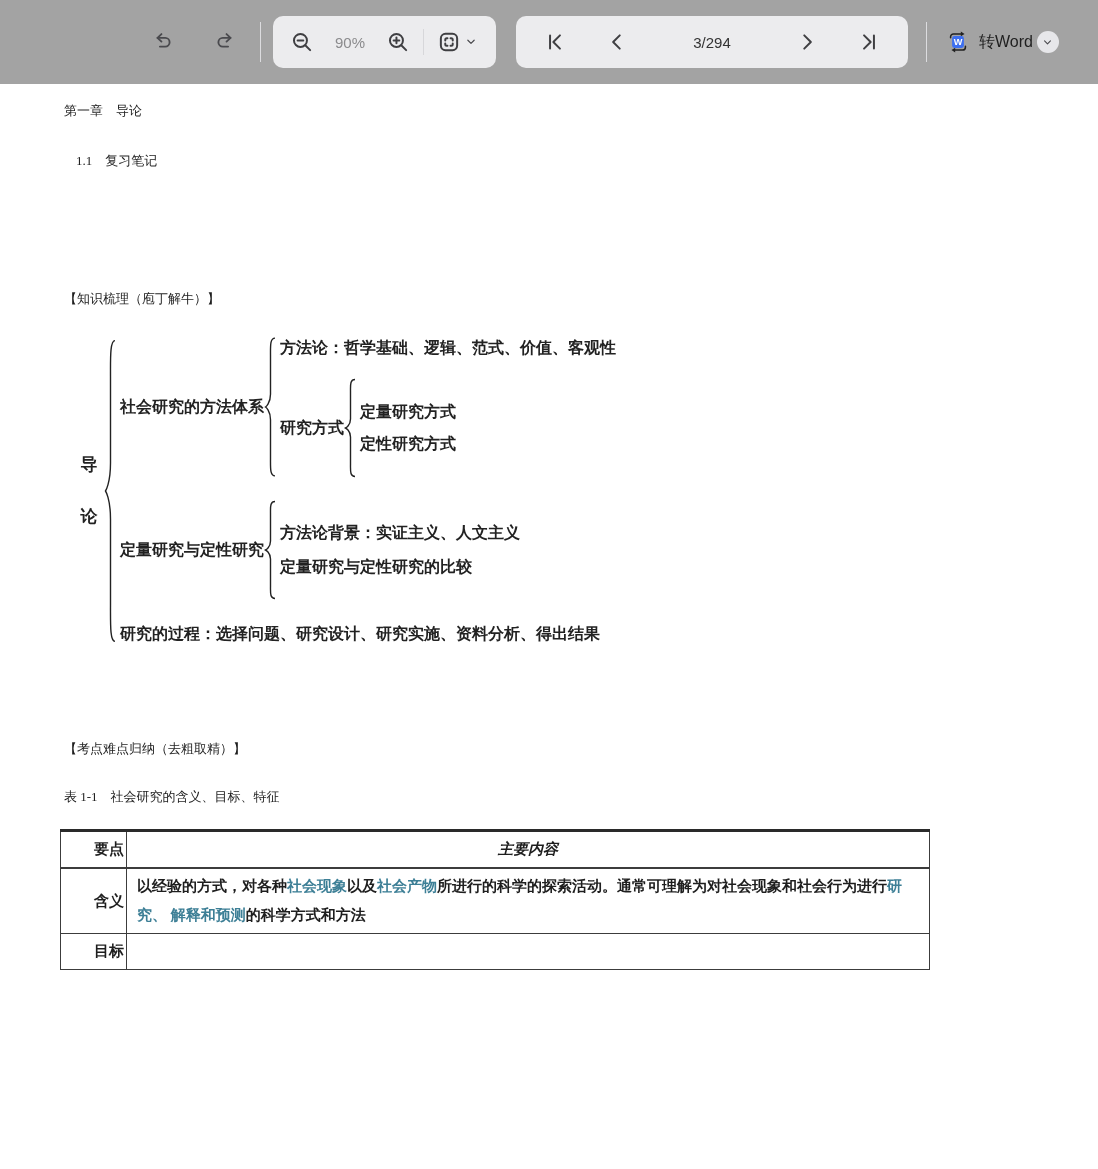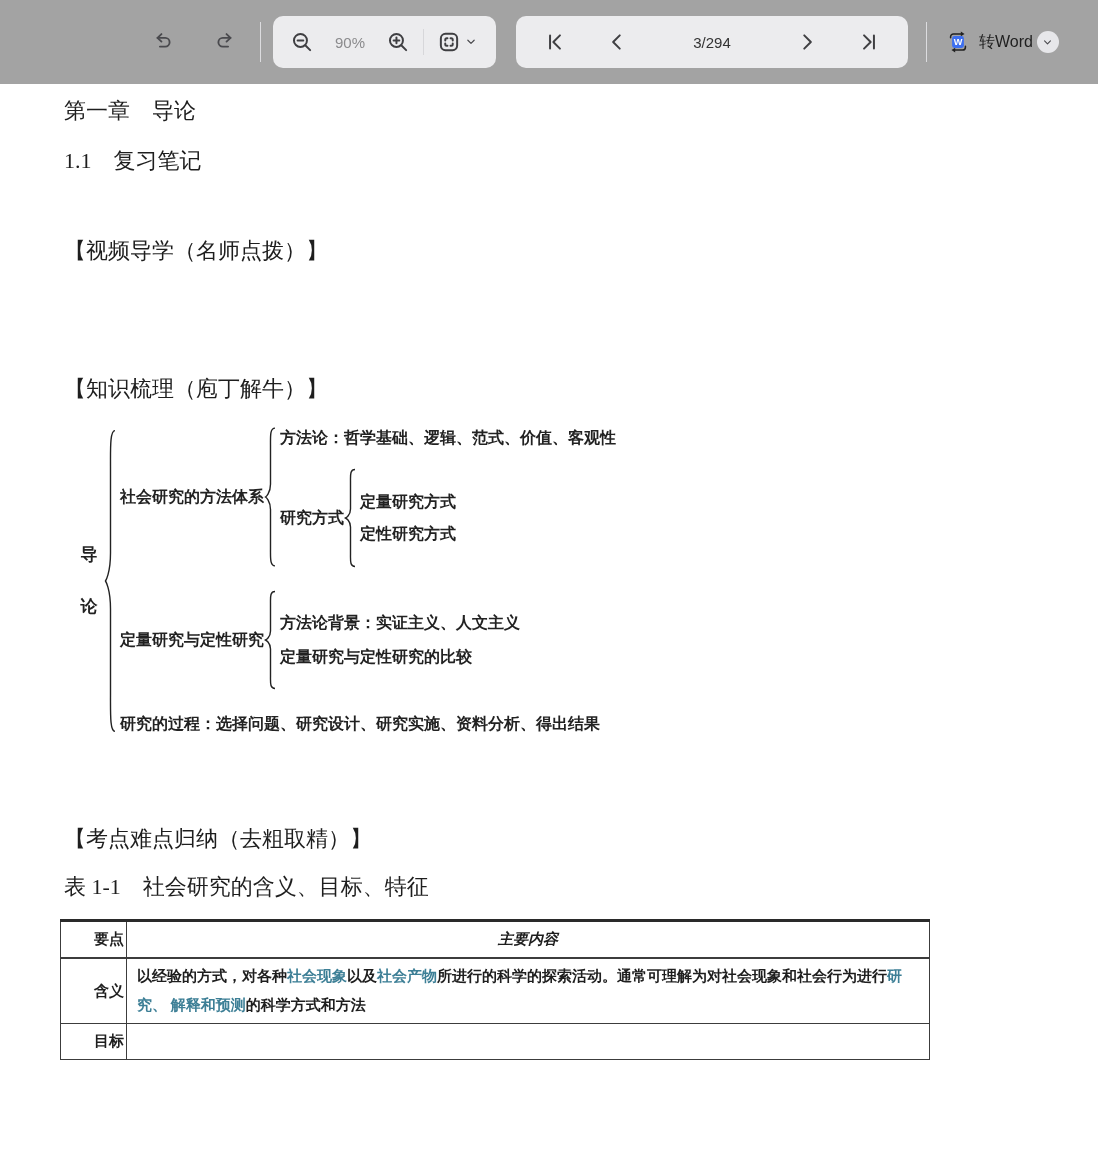--- a/index.html
+++ b/index.html
@@ -23,23 +23,23 @@
   .page-group .tb-icon-btn { margin:0 6px; }
   .word-group { display:flex; align-items:center; margin-left:18px; }
   .word-label { font-size:16px; color:#1f1f1f; margin:0 4px 0 8px; }
   .chev-circle { width:22px; height:22px; border-radius:50%; background:#e7e7ea;
                  display:flex; align-items:center; justify-content:center; cursor:pointer; }
   .mr36 { margin-right:36px; } .mr22 { margin-right:22px; }
   .ml18 { margin-left:18px; }
 
   
   .doc { padding-left:64px; }
-  .doc-line { font-size:22px; line-height:22px; }
+  .doc-line { font-size:13px; line-height:22px; }
   .chapter   { margin-top:16px; }
-  .section   { margin-top:28px; }
+  .section   { margin-top:28px;margin-left:12px; }
   .video     { margin-top:68px; }
   .knowledge { margin-top:116px; }
   .keypoints { margin-top:92px; }
   .kaodian   { margin-top:27px; }
   .caption   { margin-top:26px; }
 
   
   .tree { margin-top:26px; margin-left:14px; display:flex; align-items:center;
           font-weight:700; font-size:16px; color:#222; }
   .root-label { width:22px; text-align:center; font-size:17px; margin-right:4px; flex:none; }
@@ -165,21 +165,20 @@
           <path class="stk" d="M5.5 7.5 L10 12 L14.5 7.5"></path>
         </svg>
     </div>
   </div>
 </div>
 
 <div class="doc">
 
   <div class="doc-line chapter">第一章　导论</div>
   <div class="doc-line section">1.1　复习笔记</div>
-  <div class="doc-line video">【视频导学（名师点拨）】</div>
   <div class="doc-line knowledge">【知识梳理（庖丁解牛）】</div>
 
   <div class="tree">
     <div class="root-label">
       <span>导</span>
       <span>论</span>
     </div>
     <div class="brace">
       <svg viewBox="0 0 13 100" preserveAspectRatio="none">
           <path d="M11 1.5 C6 1.5 6.5 7 6.5 13 L6.5 41 C6.5 47.5 1.5 50 1.5 50 C1.5 50 6.5 52.5 6.5 59 L6.5 87 C6.5 93 6 98.5 11 98.5" fill="none" stroke="#222" stroke-width="1.4" vector-effect="non-scaling-stroke"></path>

